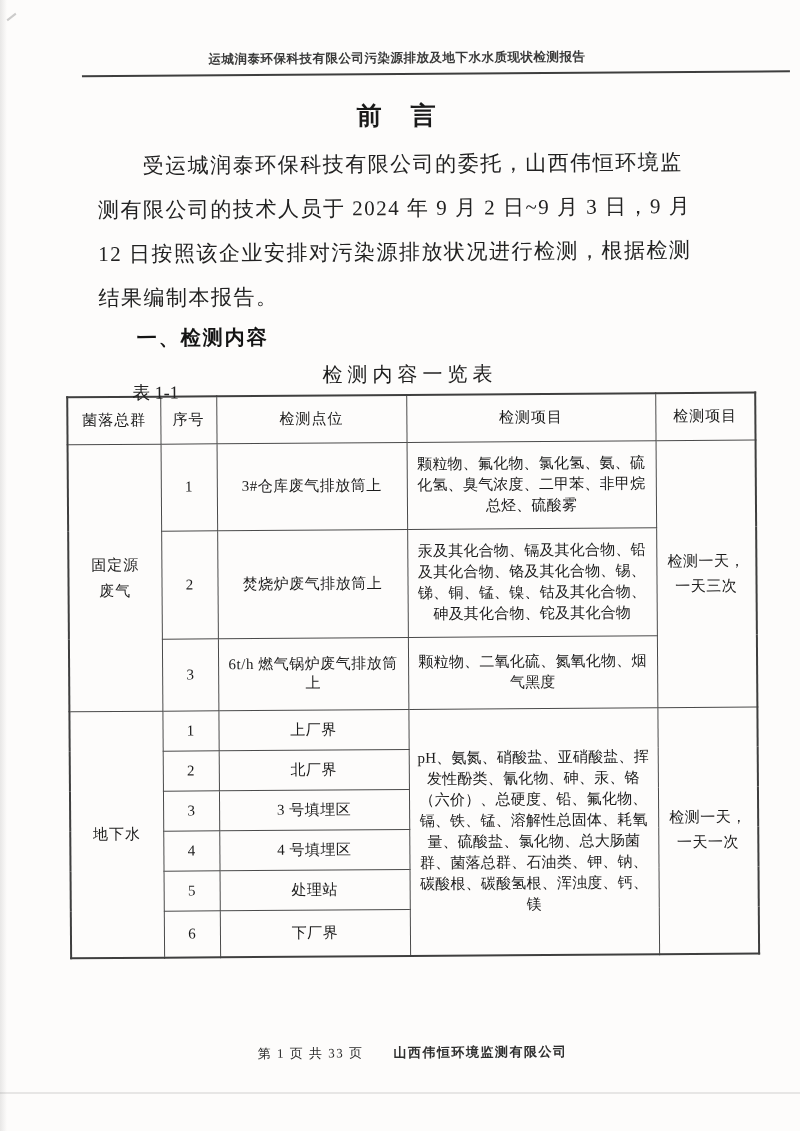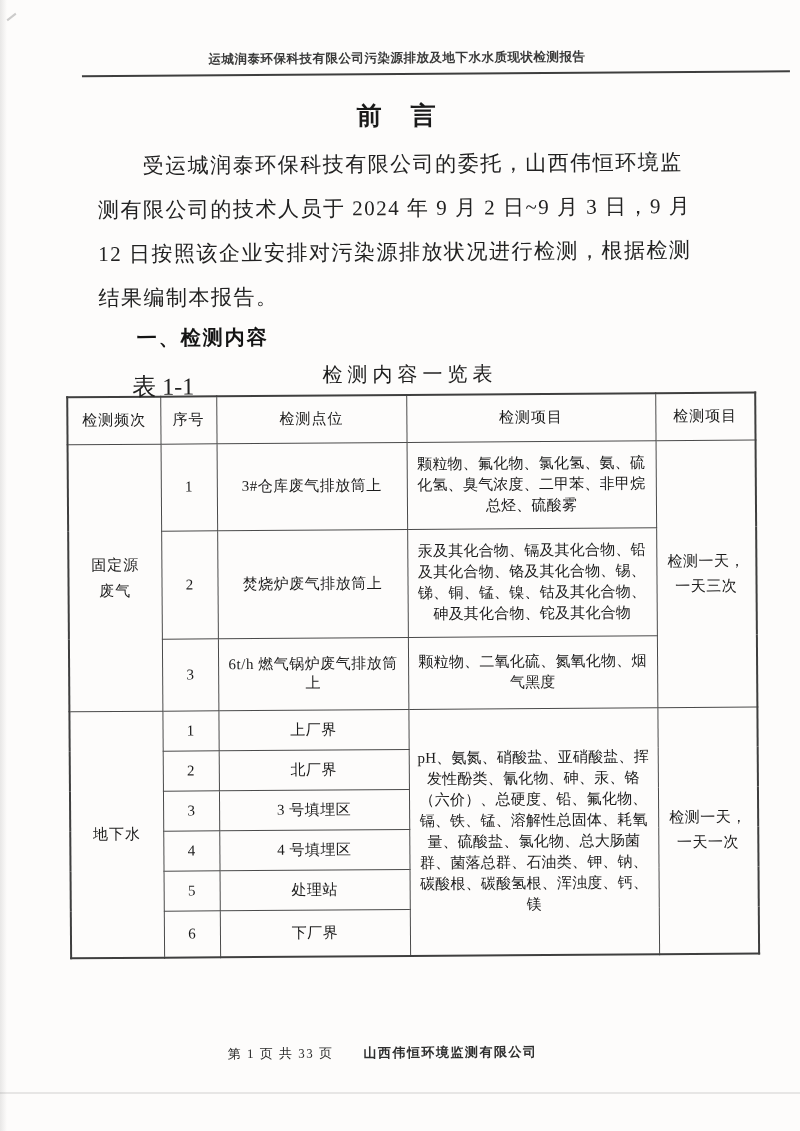--- a/index.html
+++ b/index.html
@@ -28,21 +28,21 @@
   .page-title{margin-top:24px;text-align:center;font-size:25px;font-weight:bold;
     letter-spacing:2px;color:#1a1a1a;}
 
   .intro{margin:10px 92px 0 100px;font-size:21px;line-height:44px;
     white-space:pre-line;letter-spacing:1.5px;color:#222;}
 
   .section-heading{margin:5px 0 0 138px;font-family:"Liberation Sans",sans-serif;
     font-size:20px;font-weight:bold;letter-spacing:2px;color:#141414;}
 
   .caption-row{position:relative;margin:11px 0 4px 67px;width:688px;height:29px;}
-  .caption-label{position:absolute;left:66px;top:8px;font-size:24px;color:#222;}
+  .caption-label{position:absolute;left:66px;top:18px;font-size:18px;color:#222;}
   .caption-title{position:absolute;left:0;right:0;top:0;text-align:center;
     font-size:20px;letter-spacing:5px;color:#1d1d1d;}
 
   table.det{margin-left:67px;width:688px;border-collapse:collapse;table-layout:fixed;
     border:2px solid #3f3f3f;}
   .det th,.det td{border:1px solid #4a4a4a;text-align:center;vertical-align:middle;
     font-weight:normal;font-size:15px;color:#1c1c1c;padding:2px 6px;}
   .det th{font-size:15px;letter-spacing:1px;}
   .cat-cell{font-size:16px;line-height:26px;letter-spacing:1px;}
   .point-cell{font-size:16px;letter-spacing:.5px;}
@@ -53,21 +53,21 @@
 
   tr.rh-head{height:47px;}
   tr.rh-1{height:87px;}
   tr.rh-2{height:108px;}
   tr.rh-3{height:72px;}
   tr.rh-gw{height:40px;}
   tr.rh-gw6{height:47px;}
 
   .footer{position:absolute;left:0;top:1044px;width:100%;font-size:13px;color:#2b2b2b;}
   .footer-inner{display:flex;margin-left:224px;gap:30px;align-items:baseline;}
-  .footer-page{letter-spacing:1.5px;}
+  .footer-page{letter-spacing:1.5px;margin-left:30px;}
   .footer-company{font-family:"Liberation Sans",sans-serif;font-weight:bold;
     letter-spacing:1.5px;color:#2e2e2e;}
 </style>
 </head>
 <body>
 
 <div class="edge-left"></div>
 <div class="edge-line"></div>
 <div class="corner-mark"></div>
 
@@ -93,21 +93,21 @@
   <table class="det">
     <colgroup>
       <col style="width:93px">
         <col style="width:56px">
         <col style="width:190px">
       <col style="width:249px">
         <col style="width:100px">
     </colgroup>
     <tbody>
       <tr class="rh-head">
-        <th>检测频次</th>
+        <th>菌落总群</th>
         <th>序号</th>
         <th>检测点位</th>
         <th>检测项目</th>
         <th>检测项目</th>
       </tr>
 
       <tr class="rh-1">
         <td class="cat-cell pre" rowspan="3">固定源
 废气</td>
         <td class="seq-cell">1</td>

